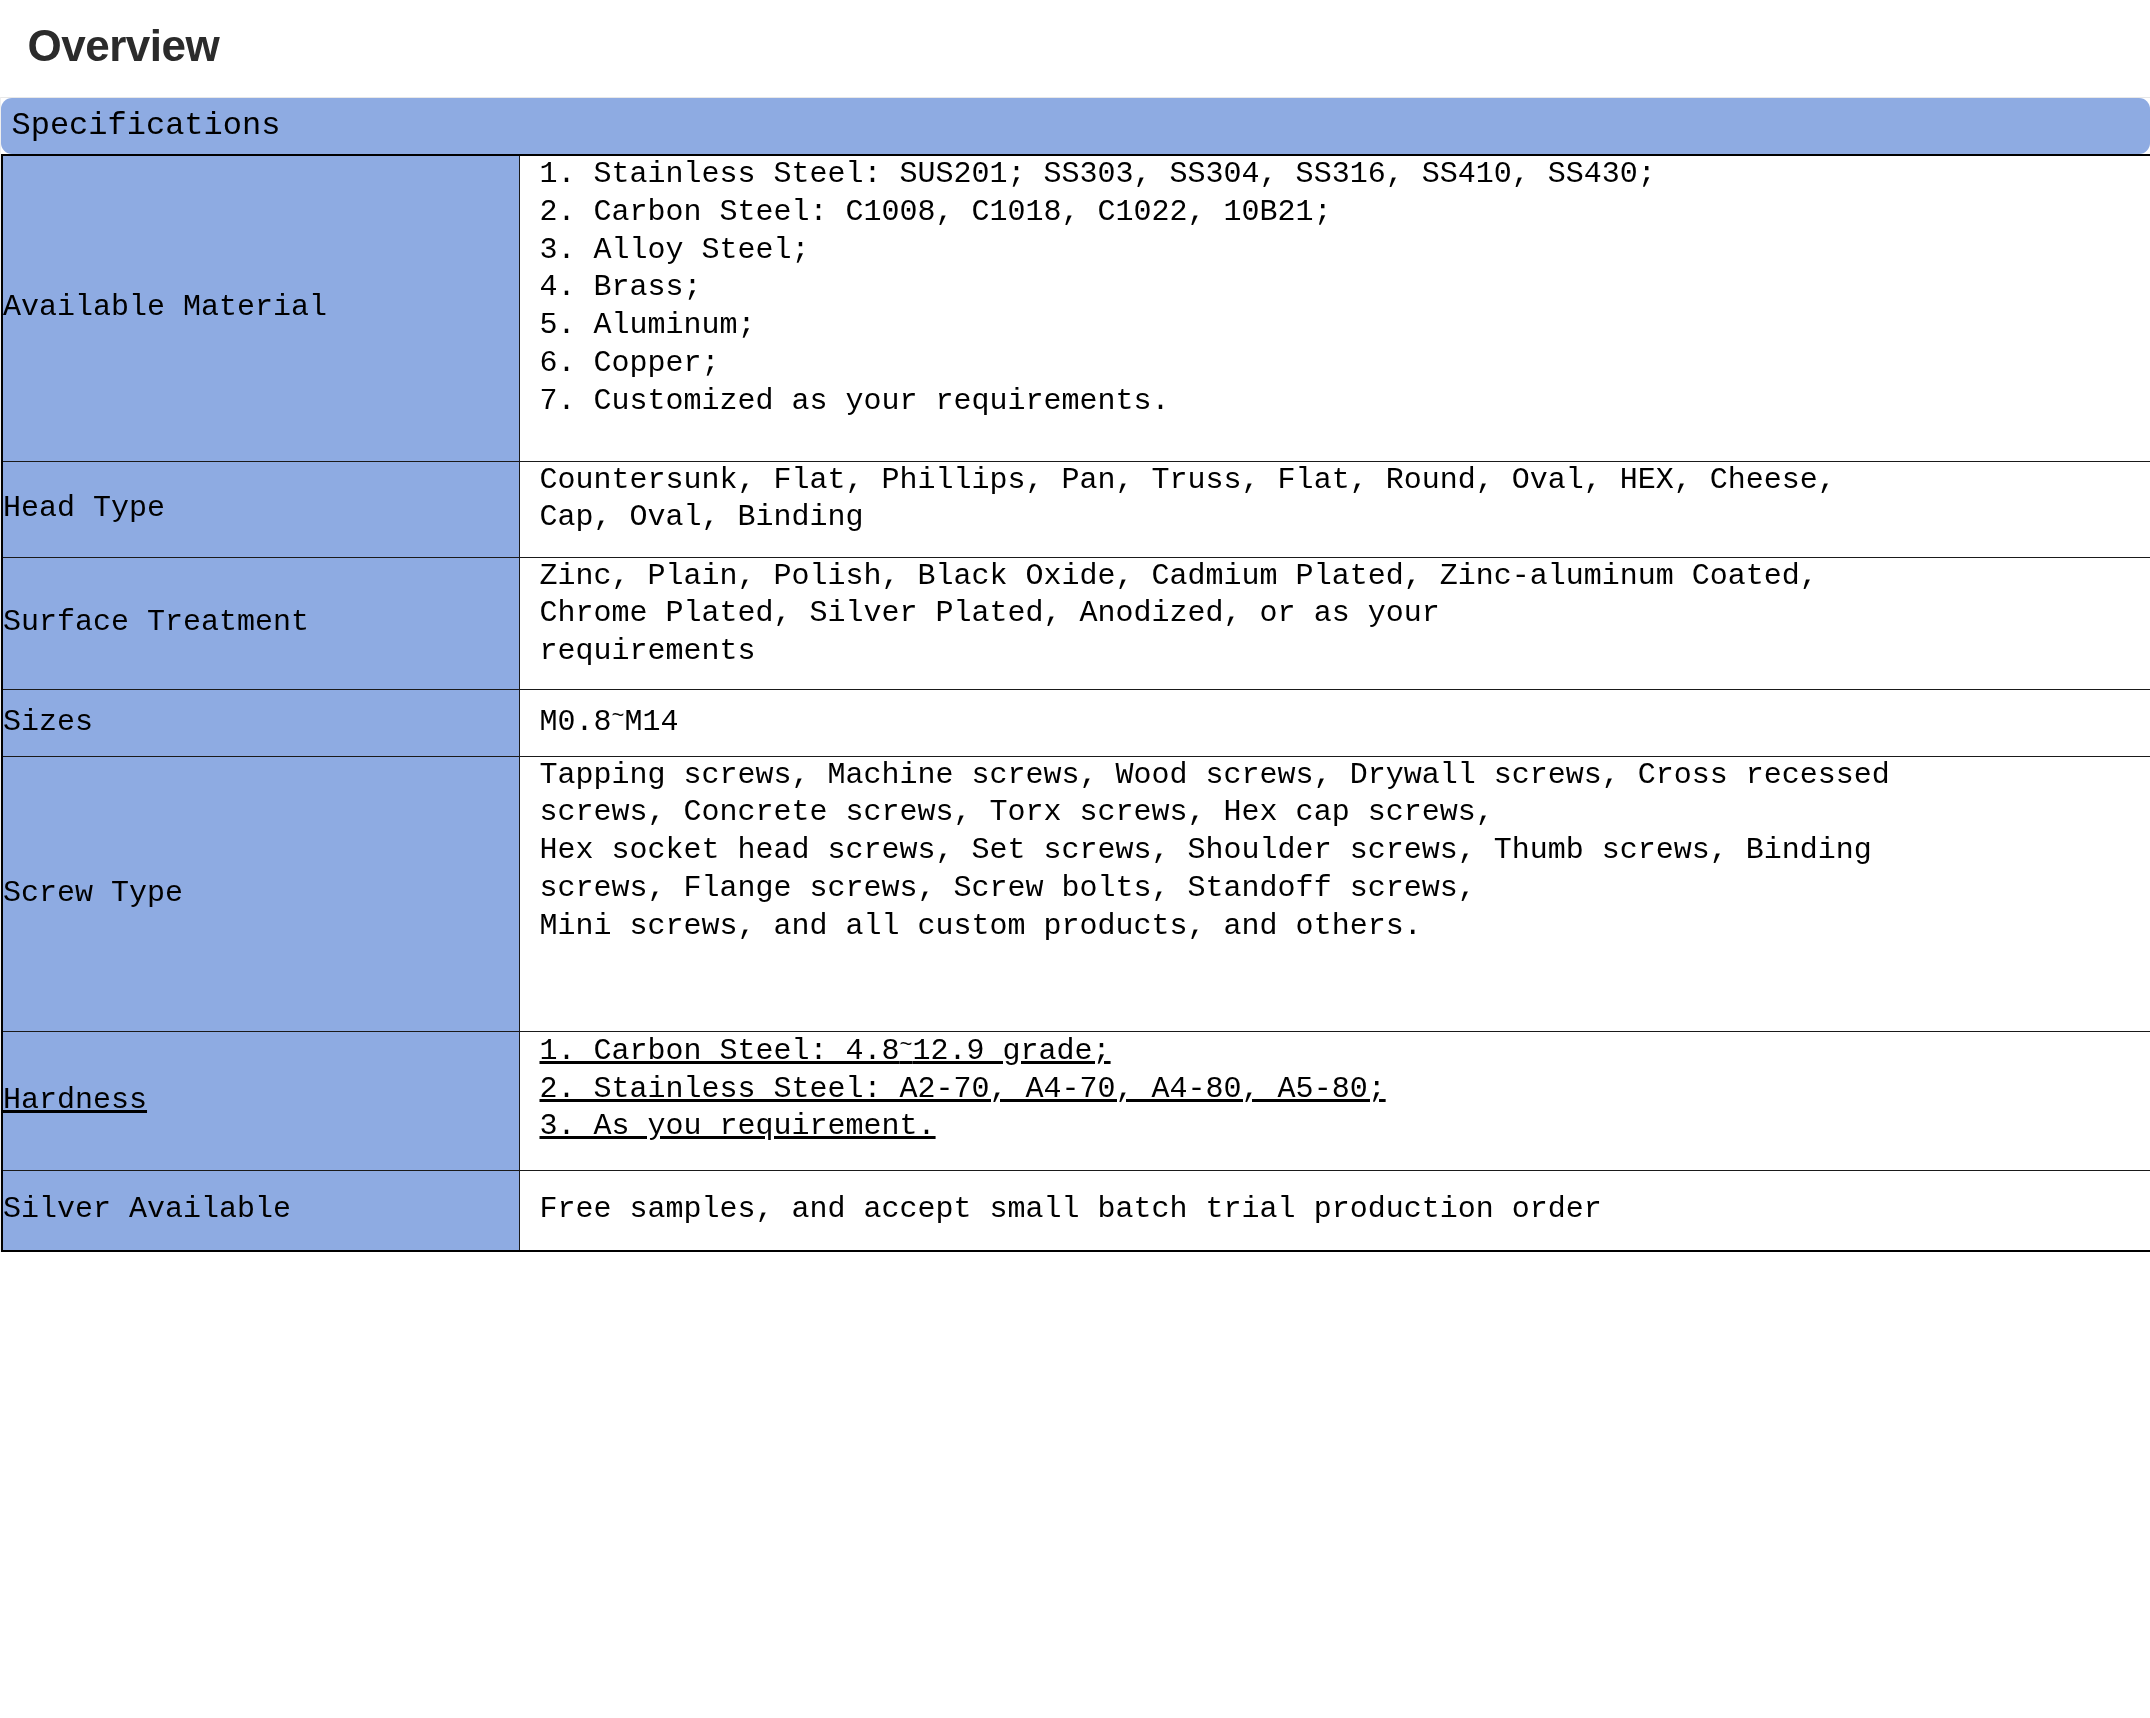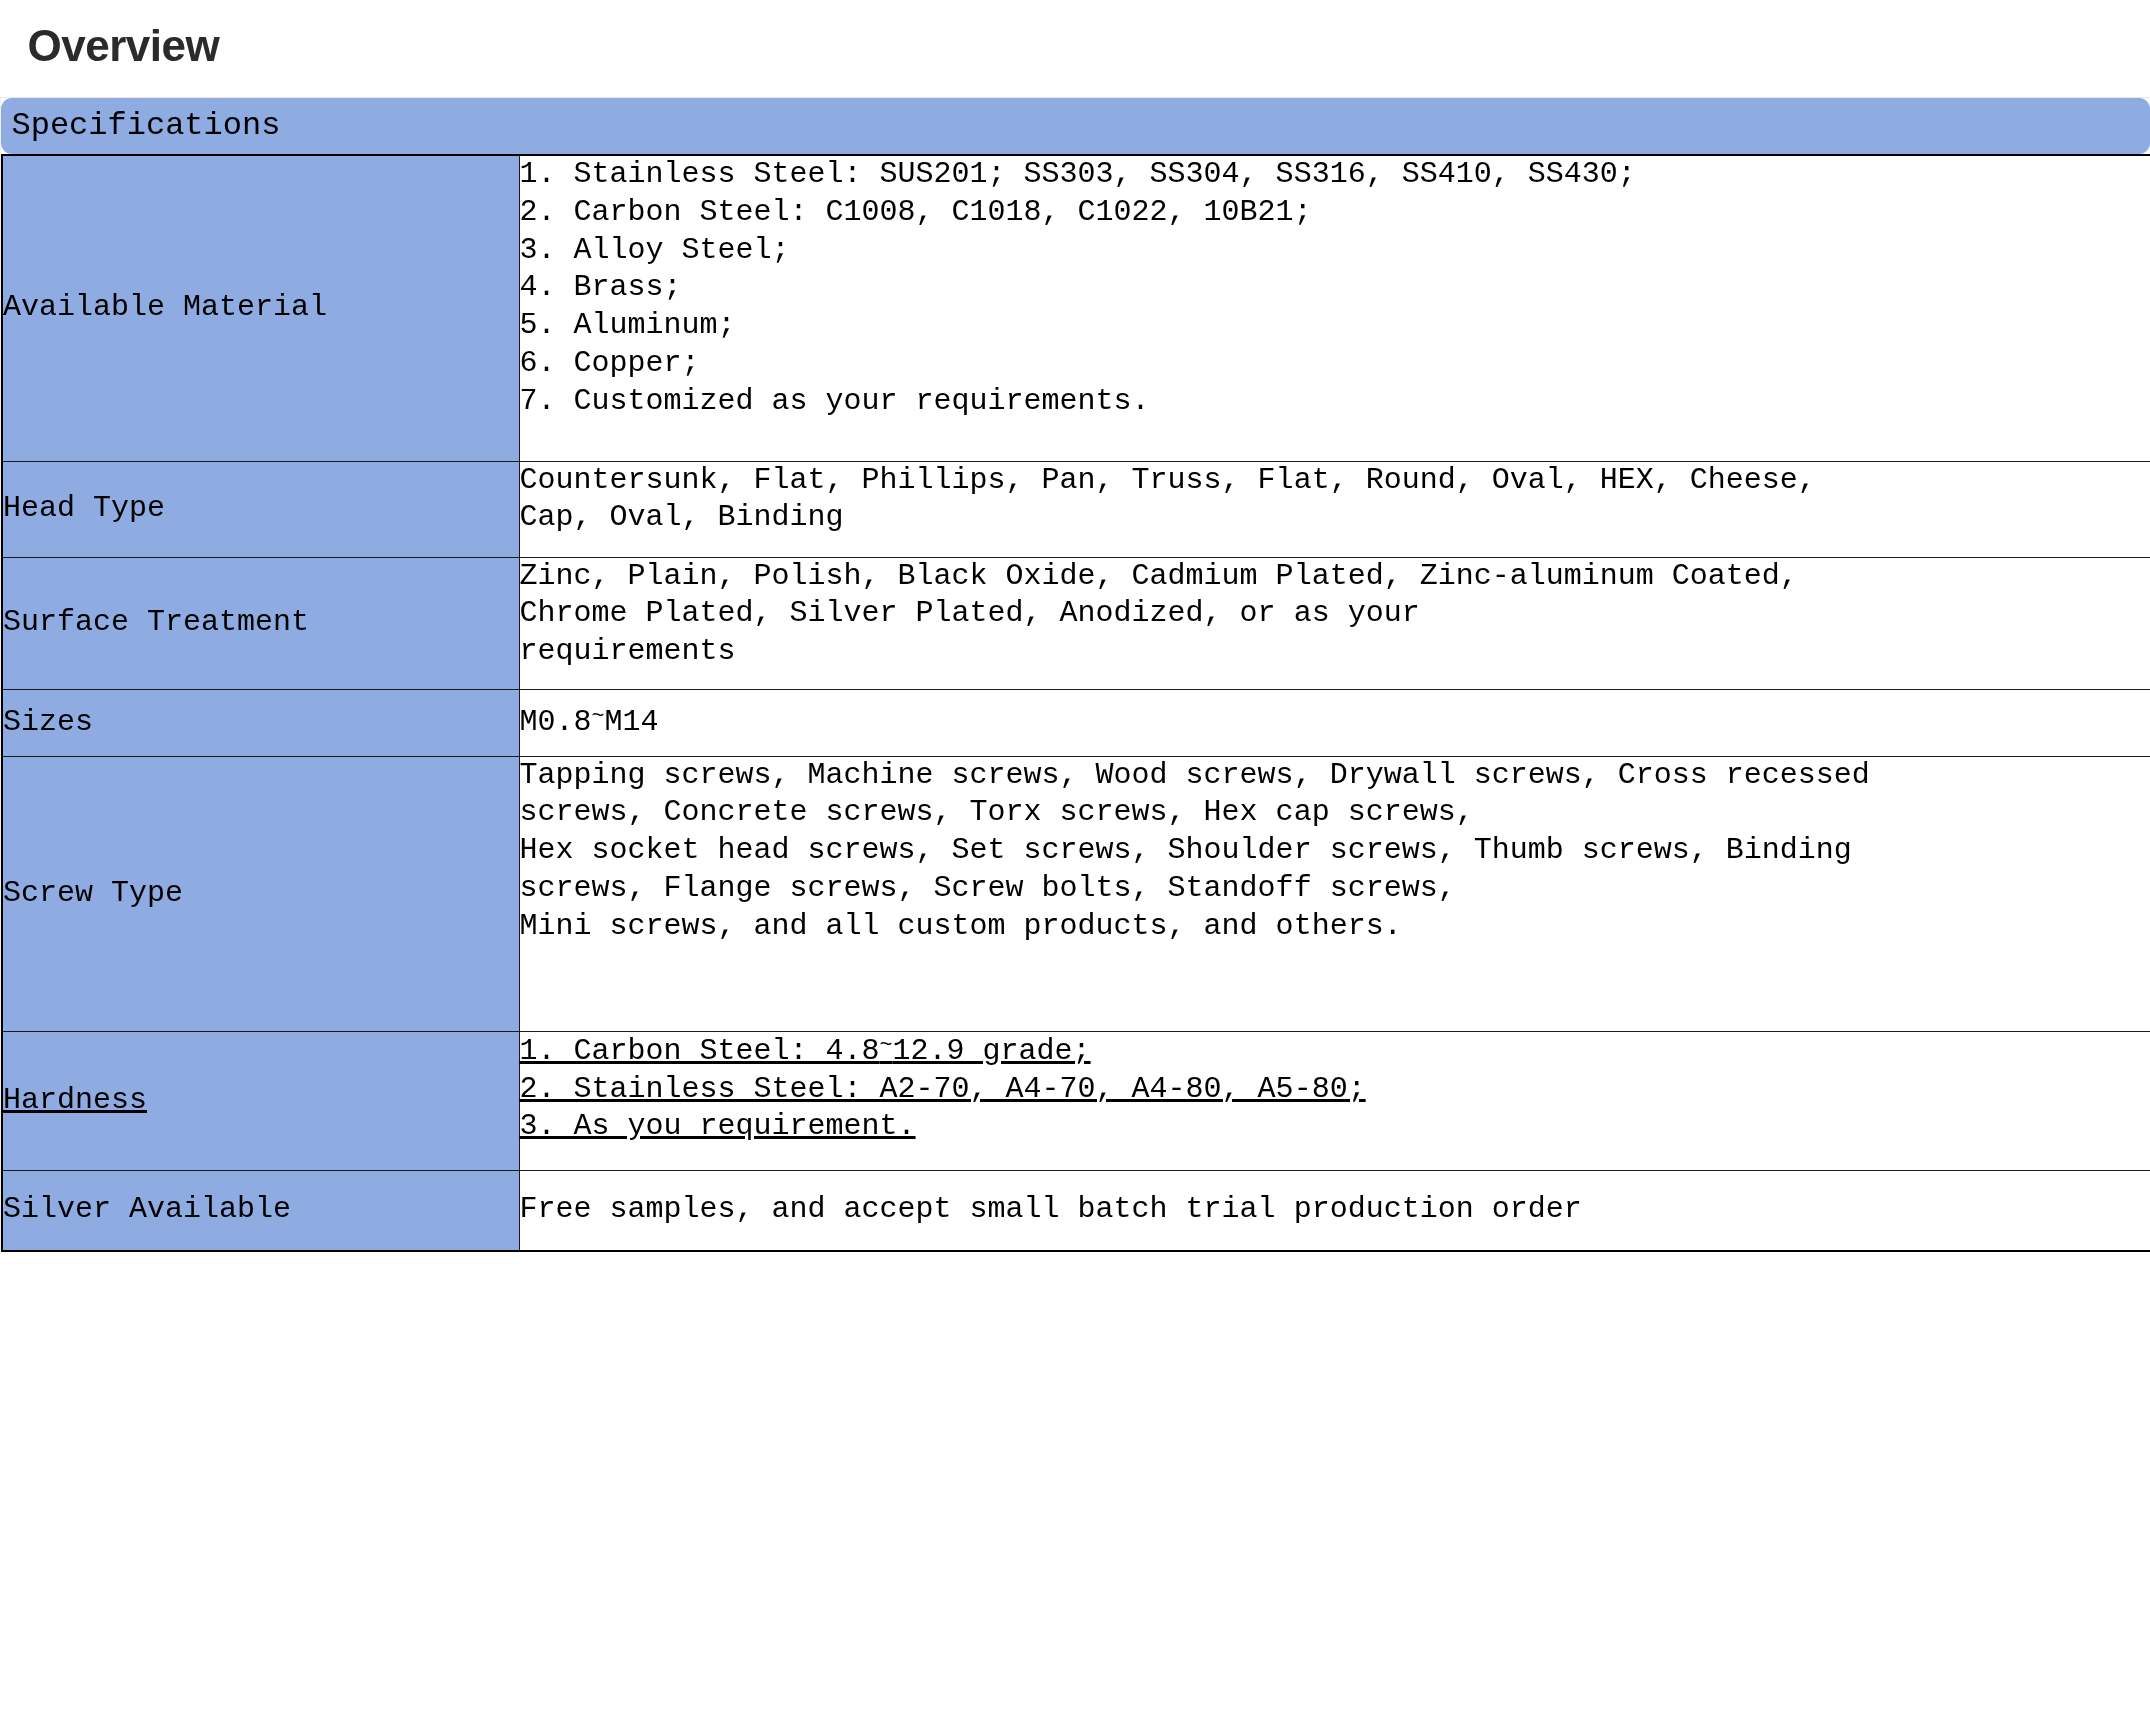--- a/index.html
+++ b/index.html
@@ -96,20 +96,21 @@
   td.value-cell {
     background: #ffffff;
     font-size: 30px;
     color: #000000;
     padding: 6.7px 0 6.7px 9.6px;
     line-height: 1.26;
   }
   .value-cell .line {
     white-space: nowrap;
     display: block;
+    margin-left: 20px;
   }
   .tilde-sm {
     font-size: 0.72em;
     vertical-align: 0.38em;
   }
 
   
   tr.row-material td { height: 306px; }
   tr.row-head td     { height: 96px; }
   tr.row-surface td  { height: 132px; }

